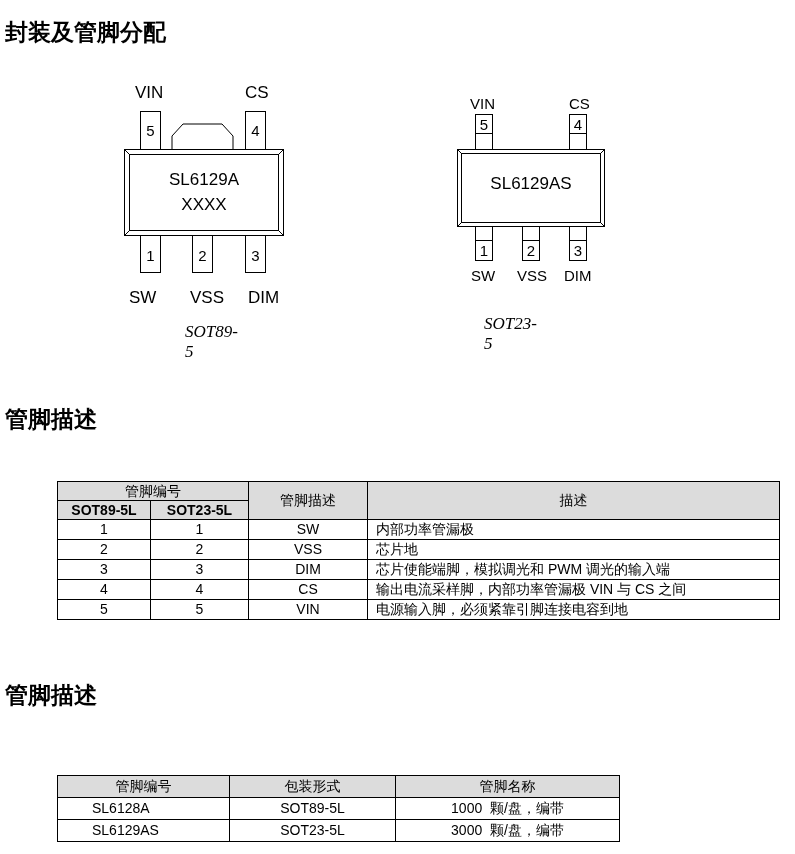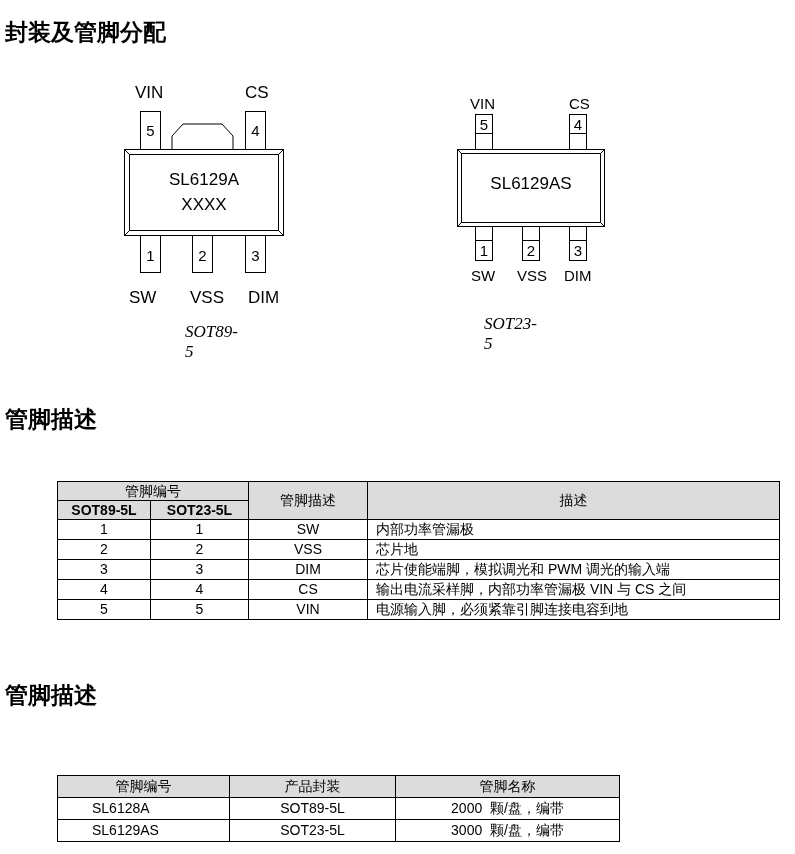--- a/index.html
+++ b/index.html
@@ -175,29 +175,29 @@
 
 <table class="grid" style="left:57px;top:775px;width:563px;">
   <colgroup>
     <col style="width:172px">
       <col style="width:166px">
       <col>
   </colgroup>
   <thead>
     <tr>
       <th class="center" style="height:21px;line-height:21px;">管脚编号</th>
-      <th class="center" style="height:21px;line-height:21px;">产品封装</th>
+      <th class="center" style="height:21px;line-height:21px;">包装形式</th>
       <th class="center" style="height:21px;line-height:21px;">管脚名称</th>
     </tr>
   </thead>
   <tbody>
     <tr>
       <td style="padding-left:34px;height:21px;line-height:21px;">SL6128A</td>
       <td class="center" style="height:21px;line-height:21px;">SOT89-5L</td>
-      <td class="center" style="height:21px;line-height:21px;white-space:pre;">2000  颗/盘，编带</td>
+      <td class="center" style="height:21px;line-height:21px;white-space:pre;">1000  颗/盘，编带</td>
     </tr>
     <tr>
       <td style="padding-left:34px;height:21px;line-height:21px;">SL6129AS</td>
       <td class="center" style="height:21px;line-height:21px;">SOT23-5L</td>
       <td class="center" style="height:21px;line-height:21px;white-space:pre;">3000  颗/盘，编带</td>
     </tr>
   </tbody>
 </table>
 
 </body></html>

